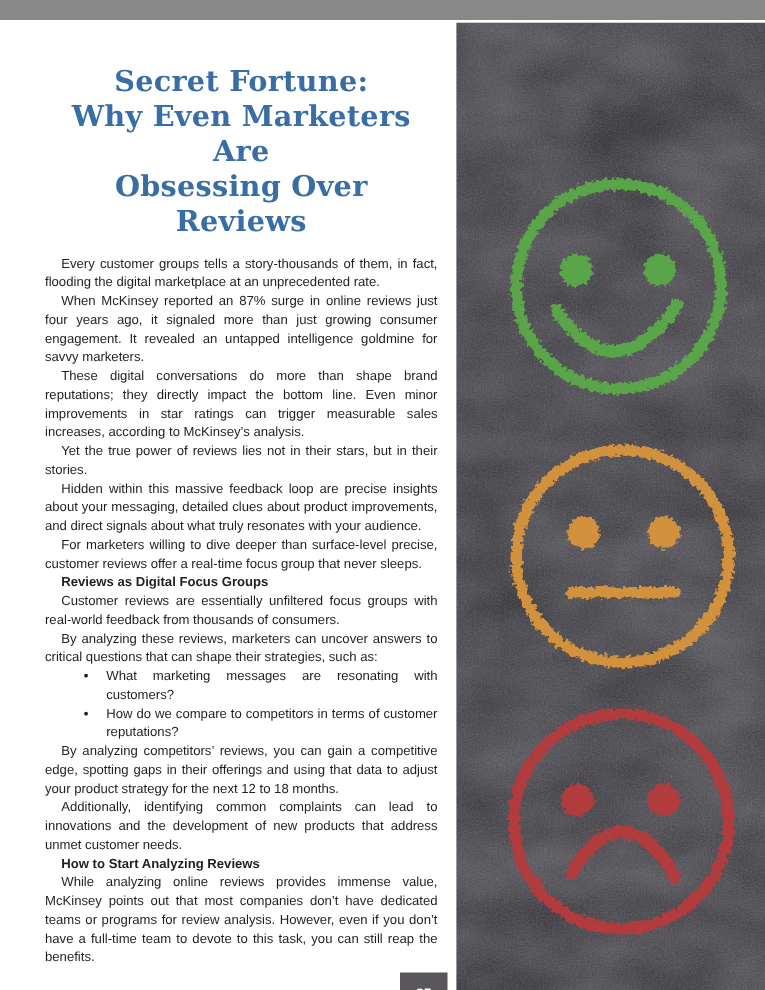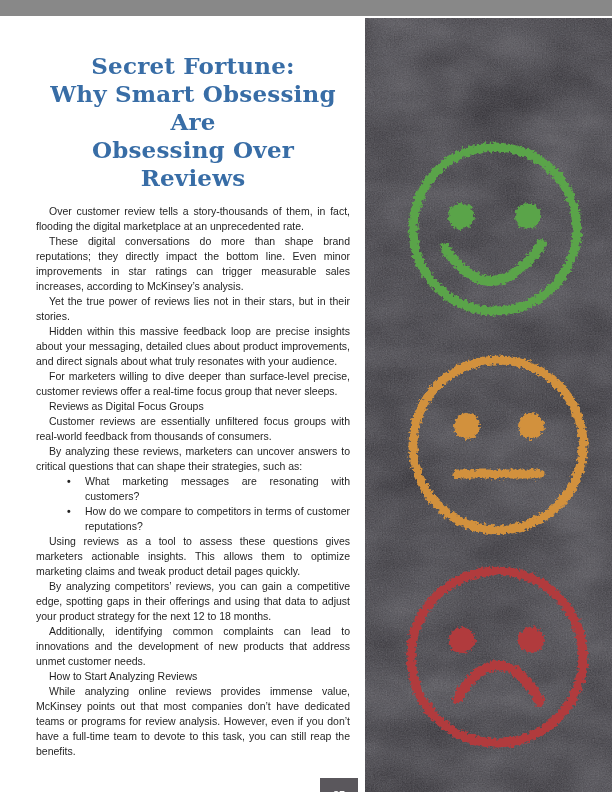--- a/index.html
+++ b/index.html
@@ -14,21 +14,21 @@
     margin:36px 0 12px 0;text-align:center;
     font-family:"DejaVu Serif","Liberation Serif",serif;
     font-weight:bold;font-size:23px;line-height:28px;letter-spacing:0.2px;
   }
   .title span{display:block;}
   .body p{
     margin:0;font-size:10.5px;line-height:15px;text-align:justify;
     text-indent:13px;color:#1f1f1f;
   }
   .body p.bold{font-weight:normal;}
-  .body p.heading{font-weight:normal;}
+  .body p.heading{font-weight:bold;}
   ul.bullets{margin:0;padding:0 0 0 49px;list-style:none;}
   ul.bullets li{
     position:relative;font-weight:normal;font-size:10.5px;line-height:15px;
     text-align:justify;color:#1f1f1f;
   }
   ul.bullets li::before{
     content:"\2022";position:absolute;left:-18px;top:0;font-weight:bold;
   }
   
   .chalkboard{position:absolute;left:365px;top:2px;width:247px;height:788px;}
@@ -41,37 +41,37 @@
   }
 </style>
 </head>
 <body>
 
 <div class="page">
 
   <div class="article">
     <h1 class="title" style="color: rgb(56, 109, 166);">
       <span>Secret Fortune:</span>
-      <span>Why Smart Obsessing Are</span>
+      <span>Why Even Marketers Are</span>
       <span>Obsessing Over Reviews</span>
     </h1>
     <div class="body">
-        <p class="body">Over customer review tells a story-thousands of them, in fact, flooding the digital marketplace at an unprecedented rate.</p>
+        <p class="body">Every customer groups tells a story-thousands of them, in fact, flooding the digital marketplace at an unprecedented rate.</p>
+        <p class="body">When McKinsey reported an 87% surge in online reviews just four years ago, it signaled more than just growing consumer engagement. It revealed an untapped intelligence goldmine for savvy marketers.</p>
         <p class="body">These digital conversations do more than shape brand reputations; they directly impact the bottom line. Even minor improvements in star ratings can trigger measurable sales increases, according to McKinsey’s analysis.</p>
         <p class="bold">Yet the true power of reviews lies not in their stars, but in their stories.</p>
         <p class="body">Hidden within this massive feedback loop are precise insights about your messaging, detailed clues about product improvements, and direct signals about what truly resonates with your audience.</p>
         <p class="body">For marketers willing to dive deeper than surface-level precise, customer reviews offer a real-time focus group that never sleeps.</p>
         <p class="heading">Reviews as Digital Focus Groups</p>
         <p class="body">Customer reviews are essentially unfiltered focus groups with real-world feedback from thousands of consumers.</p>
         <p class="body">By analyzing these reviews, marketers can uncover answers to critical questions that can shape their strategies, such as:</p>
         <ul class="bullets">
           <li>What marketing messages are resonating with customers?</li>
           <li>How do we compare to competitors in terms of customer reputations?</li>
         </ul>
-        <p class="body">Using reviews as a tool to assess these questions gives marketers actionable insights. This allows them to optimize marketing claims and tweak product detail pages quickly.</p>
         <p class="body">By analyzing competitors’ reviews, you can gain a competitive edge, spotting gaps in their offerings and using that data to adjust your product strategy for the next 12 to 18 months.</p>
         <p class="body">Additionally, identifying common complaints can lead to innovations and the development of new products that address unmet customer needs.</p>
         <p class="heading">How to Start Analyzing Reviews</p>
         <p class="body">While analyzing online reviews provides immense value, McKinsey points out that most companies don’t have dedicated teams or programs for review analysis. However, even if you don’t have a full-time team to devote to this task, you can still reap the benefits.</p>
       </div>
   </div>
 
   <div class="chalkboard">
     <svg viewBox="0 0 247 788" width="247" height="788">
       <defs>

